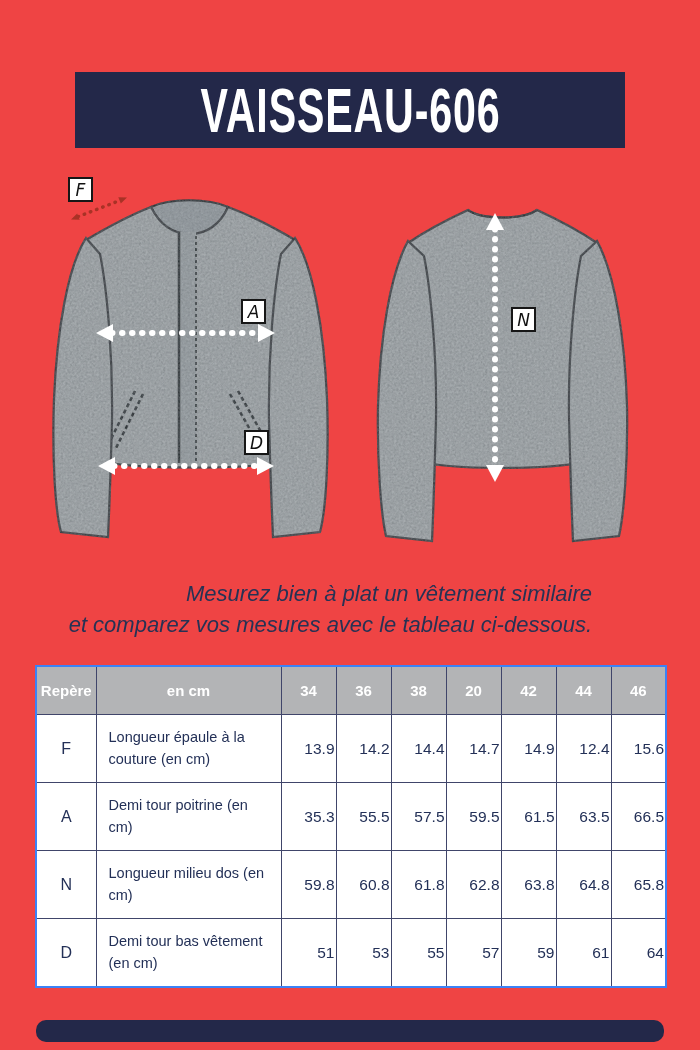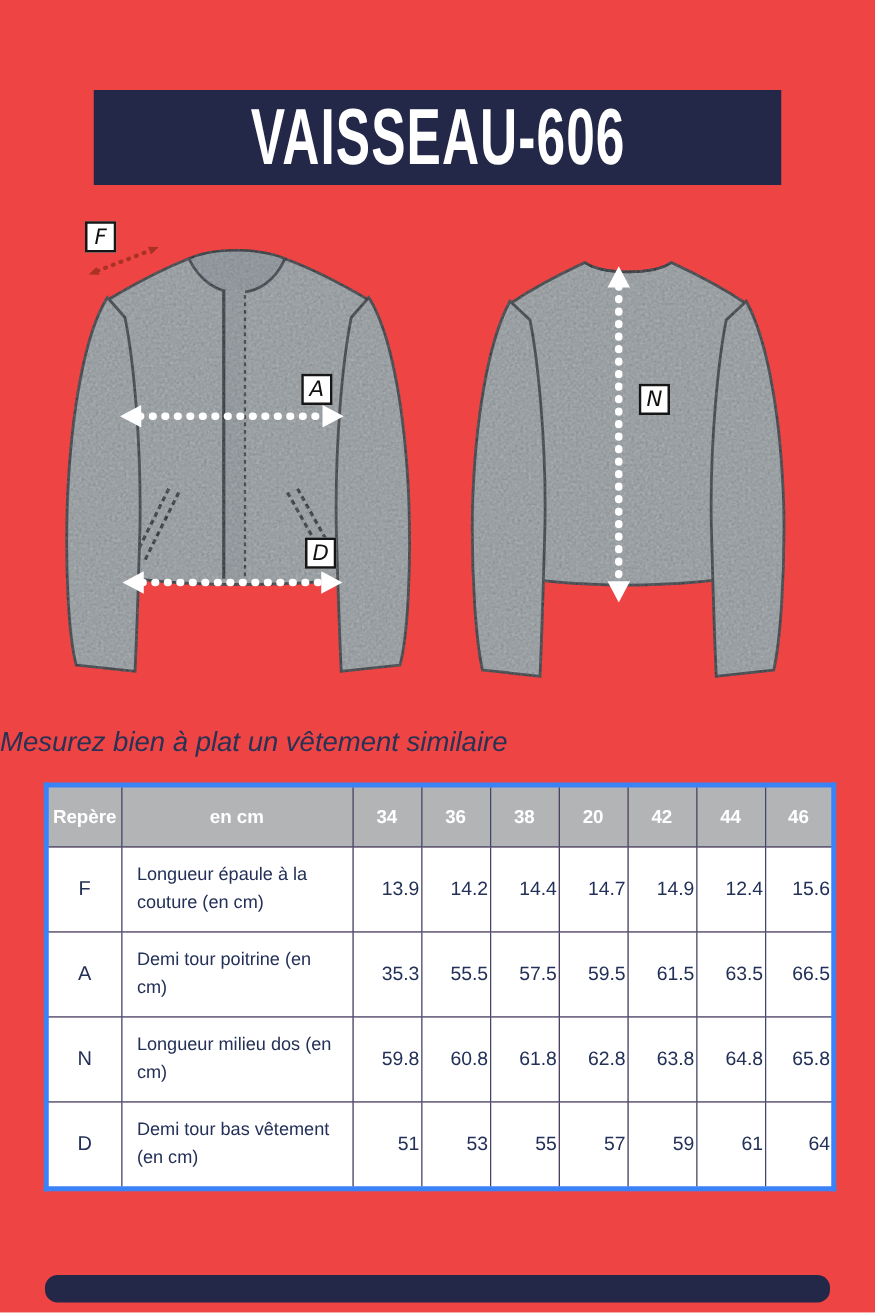--- a/index.html
+++ b/index.html
@@ -14,27 +14,27 @@
 
   
   .diagram { position:absolute; left:0; top:170px; width:700px; height:392px; }
   .marker-box { position:absolute; width:25px; height:25px; background:#ffffff;
                 border:2px solid #161616; box-sizing:border-box;
                 display:flex; align-items:center; justify-content:center;
                 font-style:italic; font-size:17px; color:#101010;
                 font-family:"DejaVu Sans", sans-serif; }
 
   
-  .instructions { position:absolute; top:578px; left:0; width:592px; text-align:left;
+  .instructions { position:absolute; top:578px; left:0; width:592px; text-align:right;
                   font-style:italic; color:#273254; font-size:22px; line-height:31px; }
 
   
-  .size-table { position:absolute; left:35px; top:626px; width:630px;
+  .size-table { position:absolute; left:35px; top:665px; width:630px;
                 border-collapse:collapse; table-layout:fixed; color:#233057;
-                border:4px solid #3b82f6; }
+                border:2px solid #3b82f6; }
   .size-table th, .size-table td { border:1.5px solid #40456a; }
   .size-table thead th { background:#b3b4b6; color:#ffffff; font-size:15px;
                          font-weight:bold; height:45px; text-align:center; }
   .size-table tbody td { height:65px; background:#ffffff; }
   td.code { text-align:center; font-size:16px; }
   td.label { text-align:left; padding:0 8px 0 12px; font-size:14.5px; line-height:1.5;margin-top:11px; }
   td.val { text-align:right; font-size:15.5px; }
 
   
   .footer-bar { position:absolute; left:36px; top:1020px; width:628px; height:22px;
@@ -136,20 +136,21 @@
     <div class="marker-box" style="left:244px; top:260px;">
       <span>D</span>
     </div>
     <div class="marker-box" style="left:511px; top:137px;">
       <span>N</span>
     </div>
   </div>
 
   <div class="instructions">
     <div>Mesurez bien à plat un vêtement similaire</div>
+    <div>et comparez vos mesures avec le tableau ci-dessous.</div>
   </div>
 
   <table class="size-table">
     <colgroup>
       <col style="width:60px">
         <col style="width:185px">
       <col style="width:55px">
         <col style="width:55px">
         <col style="width:55px">
       <col style="width:55px">

